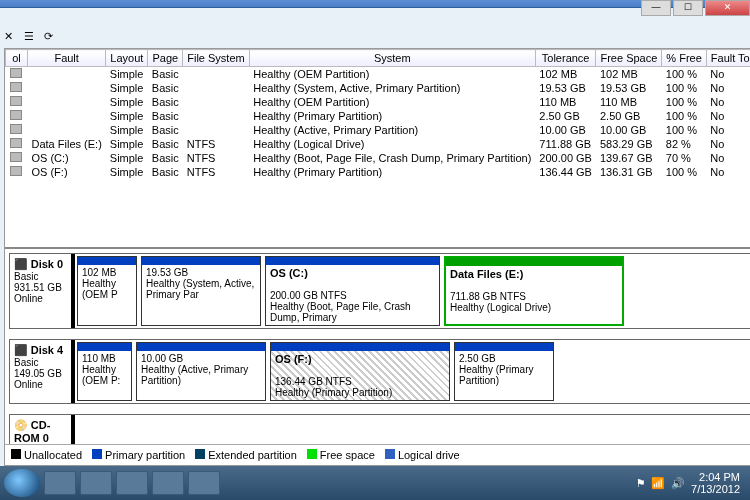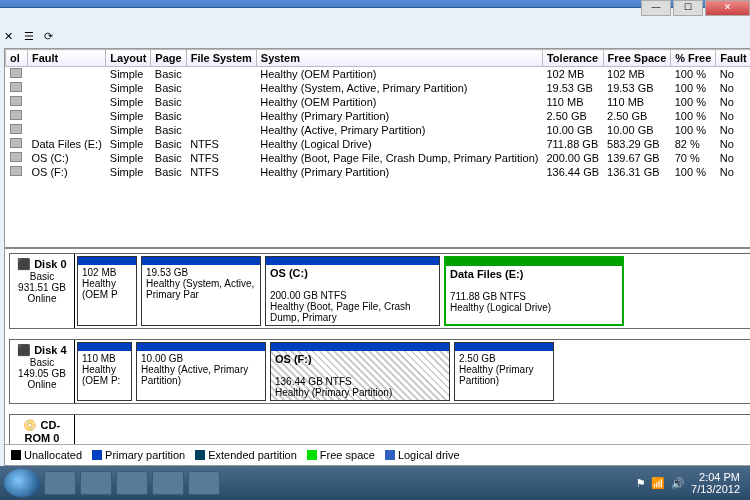--- a/index.html
+++ b/index.html
@@ -7,35 +7,35 @@
 .win-border { position: absolute; top: 0; left: 0; right: 0; height: 8px; background: linear-gradient(#5a8fd8,#4a7fc8); border-bottom: 1px solid #2a5f98; }
 .close-btns { position: absolute; top: 0; right: 0; display: flex; }
 .close-btns div { width: 30px; height: 16px; border: 1px solid #aaa; background: #ddd; font-size: 9px; text-align: center; line-height: 12px; margin-left: 2px; }
 .close-btns .red { background: linear-gradient(#e88,#c44); color: #fff; width: 45px; }
 .toolbar { position: absolute; top: 30px; left: 4px; display: flex; gap: 6px; }
 .toolbar span { width: 14px; height: 14px; display: inline-block; }
 .content { position: absolute; top: 48px; left: 0; right: 0; bottom: 34px; display: flex; }
 .main { flex: 1; display: flex; flex-direction: column; border: 1px solid #999; background: #fff; margin: 0 4px; }
 .table-area { overflow: auto; height: 200px; border-bottom: 2px solid #888; }
 table { width: 100%; border-collapse: collapse; }
-th { background: linear-gradient(#fff,#eef); border: 1px solid #bbb; padding: 2px 4px; text-align: left; font-weight: bold; font-size: 11px; white-space: nowrap; }
+th { background: linear-gradient(#fff,#eef); border: 1px solid #bbb; padding: 2px 4px; text-align: center; font-weight: normal; font-size: 11px; white-space: nowrap; }
 td { padding: 1px 4px; font-size: 11px; white-space: nowrap; }
 .diskicon { width: 12px; height: 10px; background: #bbb; display: inline-block; border: 1px solid #888; margin-right: 2px; }
 .graph-area { flex: 1; overflow: auto; padding: 4px; background: #fff; position: relative; }
 .disk-row { display: flex; margin-bottom: 10px; border: 1px solid #666; }
-.disk-label { width: 65px; padding: 4px; font-size: 10px; border-right: 1px solid #000000; text-align: center; }
+.disk-label { width: 65px; padding: 4px; font-size: 10px; border-right: 4px solid #000000; }
 .parts { flex: 1; display: flex; }
 .part { border: 1px solid #333; margin: 2px; padding: 2px 4px; font-size: 10px; overflow: hidden; display: flex; flex-direction: column; }
 .part .bar { height: 8px; margin: -2px -4px 2px -4px; }
 .bar.blue { background: #0040c0; }
 .bar.green { background: #00a000; }
 .hatch { background: repeating-linear-gradient(45deg,#fff,#fff 3px,#ccc 3px,#ccc 5px); }
 .gborder { border: 2px solid #0a0 !important; }
 .legend { display: flex; gap: 10px; padding: 4px 6px; border-top: 1px solid #aaa; font-size: 11px; background: #fff; }
-.legend span { display: flex; align-items: center; gap: 3px; }
+.legend span { display: flex; align-items: flex-start; gap: 3px; }
 .sw { width: 10px; height: 10px; display: inline-block; }
 .taskbar { position: absolute; bottom: 0; left: 0; right: 0; height: 34px; background: linear-gradient(#4a6a8a,#2a4a6a); display: flex; align-items: center; padding: 0 4px; }
 .orb { width: 36px; height: 28px; background: radial-gradient(circle at 40% 40%,#7fc8ff,#0a3a6a); border-radius: 50%; }
 .tray { margin-left: auto; color: #fff; font-size: 10px; text-align: right; padding-right: 6px; display: flex; align-items: center; gap: 6px; }
 .tbicon { width: 32px; height: 24px; background: #5a7a9a; border: 1px solid #3a5a7a; margin-left: 4px; border-radius: 2px; }
 </style>
 </head>
 <body>
 
 <div class="win-border"></div>

